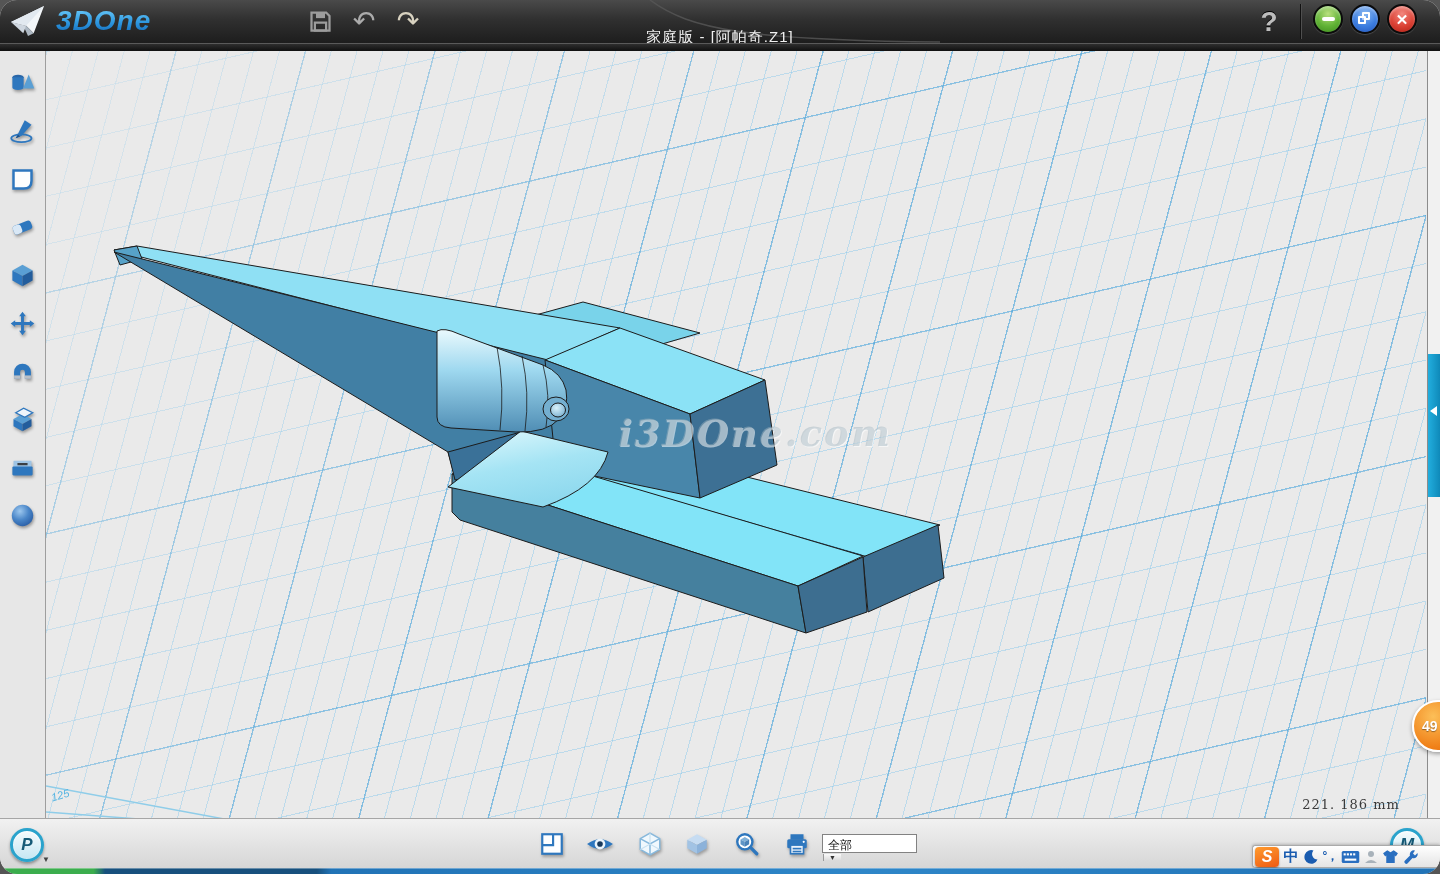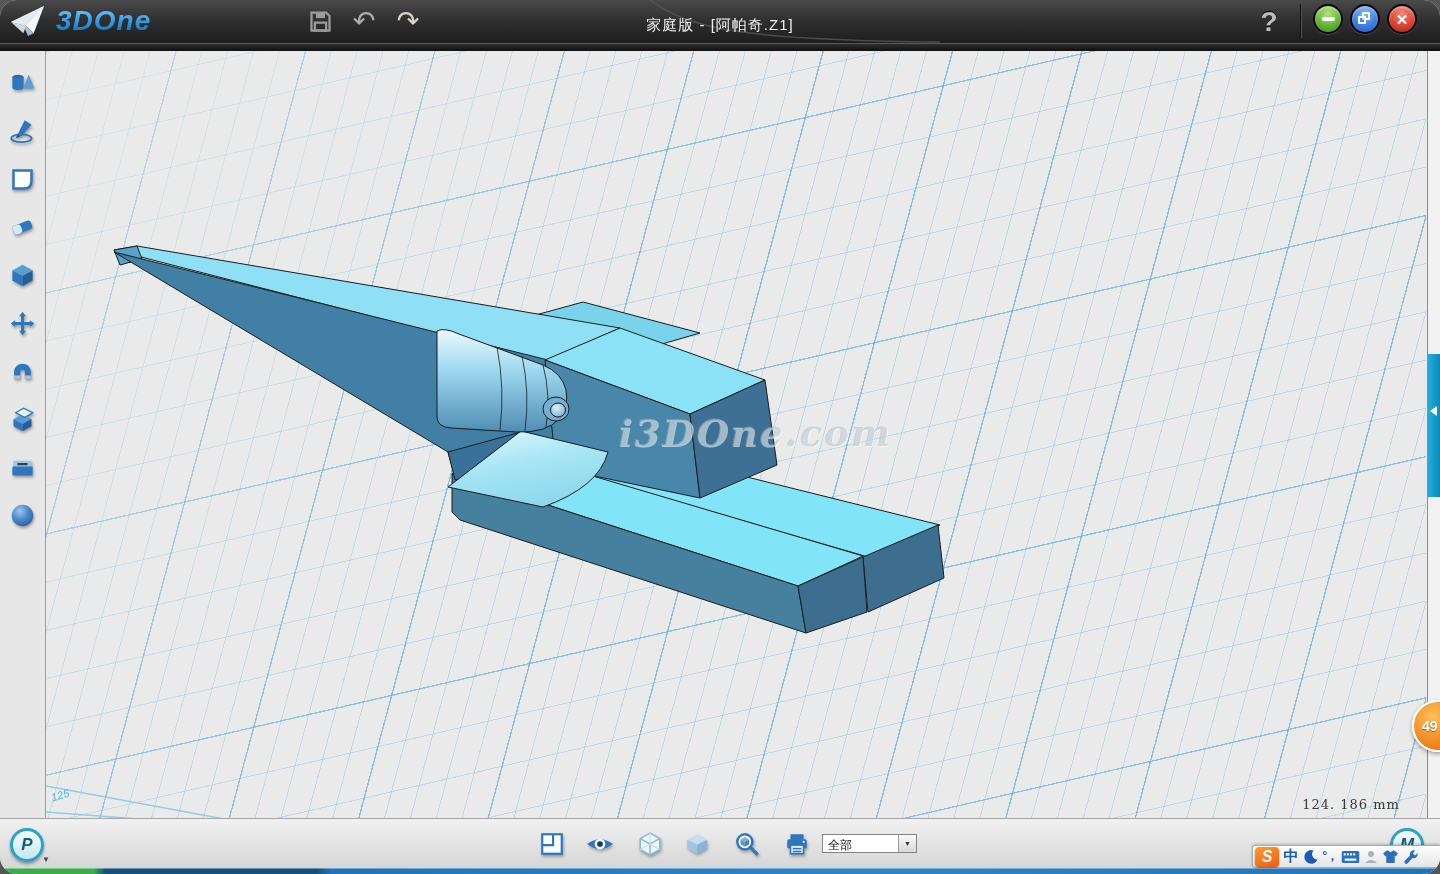--- a/index.html
+++ b/index.html
@@ -13,21 +13,21 @@
   .subbar{position:absolute;left:0;top:43px;width:1440px;height:8px;
     background:linear-gradient(180deg,#2e2e2e,#101010);border-top:1px solid #5a5a5a;box-sizing:border-box;}
   .logo{position:absolute;left:8px;top:4px;display:flex;align-items:center;gap:8px;}
   .appname{font-style:italic;font-weight:900;font-size:28px;letter-spacing:1px;
     background:linear-gradient(180deg,#79d6ff 0%,#2d97e0 55%,#0c5fb0 100%);
     -webkit-background-clip:text;background-clip:text;color:transparent;}
   .quickbar{position:absolute;left:305px;top:0;height:43px;display:flex;align-items:center;gap:14px;}
   .qbtn{width:30px;height:34px;display:flex;align-items:center;justify-content:center;cursor:pointer;}
   .glyph-undo{font-size:27px;color:#ababab;line-height:1;}
   .glyph-redo{font-size:27px;color:#d8d2c0;line-height:1;}
-  .doc-title{position:absolute;left:0;right:0;top:4px;height:43px;display:flex;align-items:center;justify-content:center;
+  .doc-title{position:absolute;left:0;right:0;top:16px;height:43px;display:flex;align-items:center;justify-content:center;
     color:#f0f0f0;font-size:15px;letter-spacing:1px;pointer-events:none;}
   .help{position:absolute;left:1252px;top:0;width:34px;height:43px;display:flex;align-items:center;justify-content:center;
     color:#bdbdbd;font-weight:bold;font-size:28px;cursor:pointer;text-shadow:0 -1px 0 #000;}
   .tb-divider{position:absolute;left:1301px;top:4px;width:1px;height:35px;background:#4f4f4f;box-shadow:-1px 0 0 #111;}
   .winbtns{position:absolute;left:1313px;top:4px;display:flex;gap:7px;}
   .winbtn{width:30px;height:30px;border-radius:50%;border:2px solid #0b0b0b;box-sizing:border-box;cursor:pointer;
     display:flex;align-items:center;justify-content:center;position:relative;
     box-shadow:0 1px 1px rgba(255,255,255,.18),inset 0 2px 3px rgba(255,255,255,.45);}
   .winbtn.green{background:radial-gradient(circle at 50% 30%,#b9e07f,#61b336 55%,#3c8a1c);}
   .winbtn.blue {background:radial-gradient(circle at 50% 30%,#8ab9f2,#3d7ee0 55%,#2256bc);}
@@ -78,21 +78,21 @@
   .statusbar{position:absolute;left:0;top:818px;width:1440px;height:50px;
     background:linear-gradient(180deg,#F1F1F1,#D6D6D6);border-top:1px solid #a6a6a6;box-sizing:border-box;}
   .round-btn{position:absolute;width:34px;height:34px;border-radius:50%;border:3px solid #2aa3cc;box-sizing:border-box;
     background:linear-gradient(180deg,#f5fbfd,#c6e7f3);display:flex;align-items:center;justify-content:center;
     color:#155a77;font-weight:bold;font-style:italic;font-size:17px;cursor:pointer;
     box-shadow:0 2px 3px rgba(0,0,0,.35),inset 0 1px 2px rgba(255,255,255,.9);}
   .pbtn-arrow{position:absolute;left:42px;top:36px;font-size:8px;color:#444;cursor:pointer;}
   .sbtn{position:absolute;top:11px;width:28px;height:28px;display:flex;align-items:center;justify-content:center;cursor:pointer;}
   .sbtn svg{filter:drop-shadow(1px 2px 1.5px rgba(0,0,0,.3));}
   .combo{position:absolute;left:822px;top:15px;width:95px;height:19px;background:#fff;border:1px solid #828282;
-    box-sizing:border-box;display:flex;cursor:pointer;}
+    box-sizing:border-box;display:flex;cursor:pointer;flex-direction:column;}
   .combo .val{flex:1;font-size:12px;padding:2px 0 0 5px;color:#111;}
   .combo .drop{width:17px;border-left:1px solid #9a9a9a;background:linear-gradient(180deg,#fafafa,#d8d8d8);
     display:flex;align-items:center;justify-content:center;font-size:7px;color:#333;}
 
   
   .ime{position:absolute;left:1252px;top:845px;width:188px;height:23px;z-index:20;
     background:linear-gradient(180deg,#ffffff,#e4e4e4);border:1px solid #aaa;border-right:none;border-radius:3px 0 0 3px;
     box-sizing:border-box;display:flex;align-items:center;gap:3px;padding:0 2px;box-shadow:0 -1px 3px rgba(0,0,0,.2);}
   .ime .item{display:flex;align-items:center;justify-content:center;cursor:pointer;height:21px;}
   .slogo{width:24px;height:20px;border-radius:4px;background:linear-gradient(160deg,#ff9c2f,#ee5a12);
@@ -282,21 +282,21 @@
           <path d="M497,347 Q505,388 500,430"></path>
           <path d="M522,356 Q530,392 525,431"></path>
           <path d="M543,365 Q551,395 546,427"></path>
         </g>
         <ellipse cx="556" cy="409" rx="13" ry="12" fill="#74afd0"></ellipse>
         <ellipse cx="558" cy="410" rx="7.5" ry="7" fill="url(#muzzleGrad)"></ellipse>
       </g>
     </svg>
 
     <div class="watermark">i3DOne.com</div>
-    <div class="scale-readout">124. 186 mm</div>
+    <div class="scale-readout">221. 186 mm</div>
     <div class="grid-label">125</div>
   </div>
 
   <div class="right-strip">
     <div class="panel-tab">
       <span class="arr"></span>
     </div>
   </div>
 
   <div class="badge">

